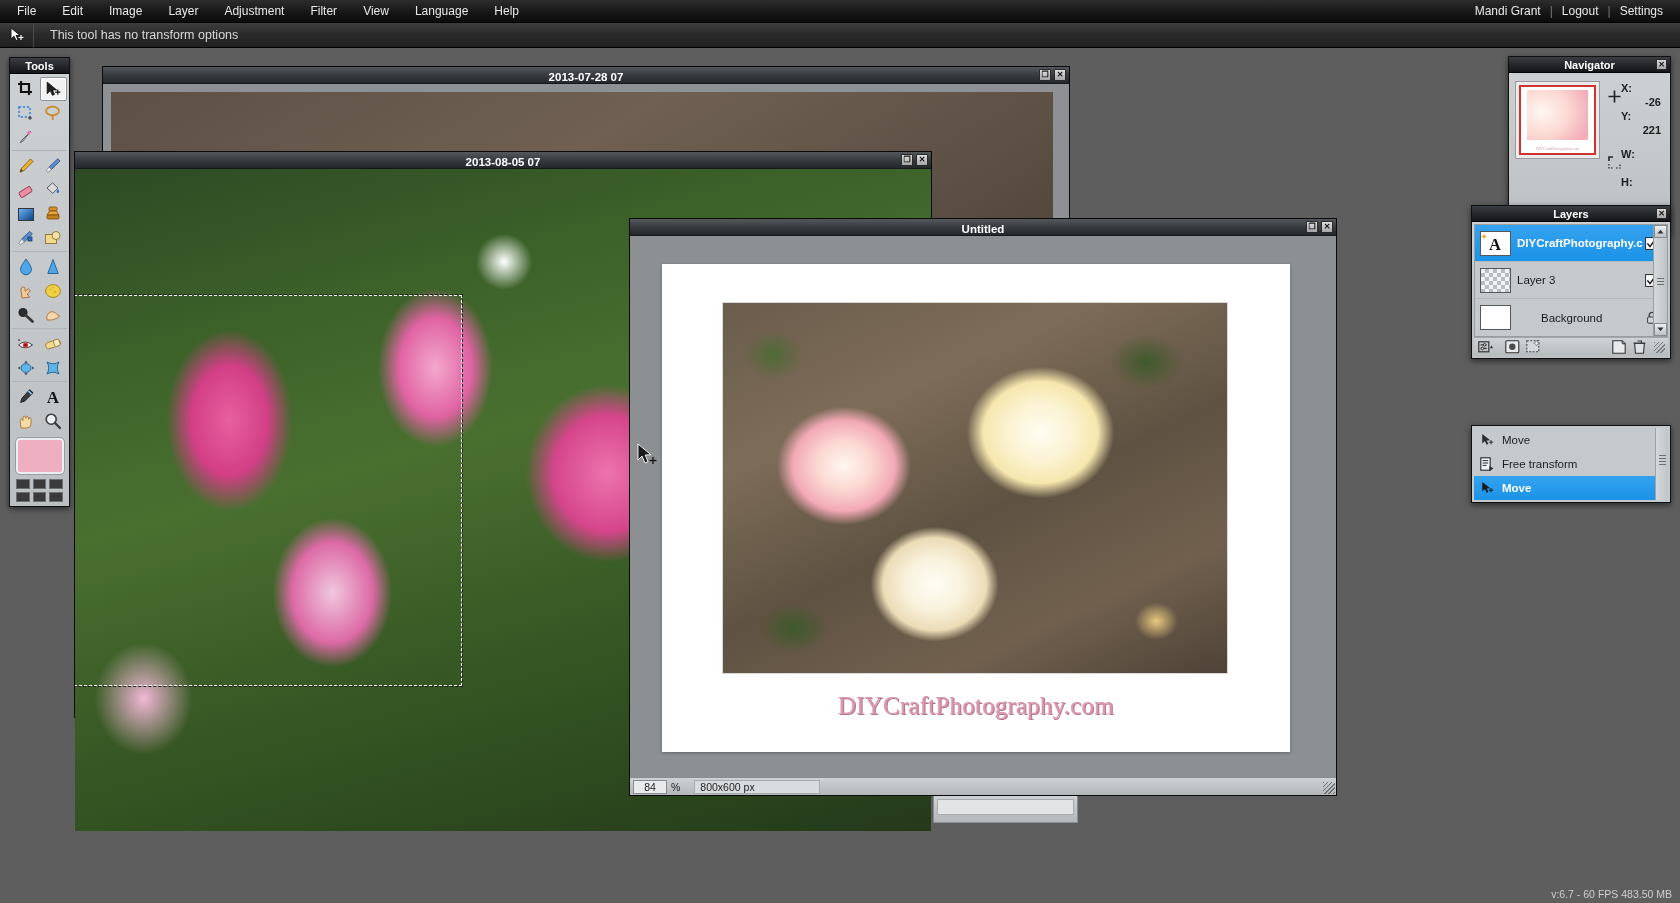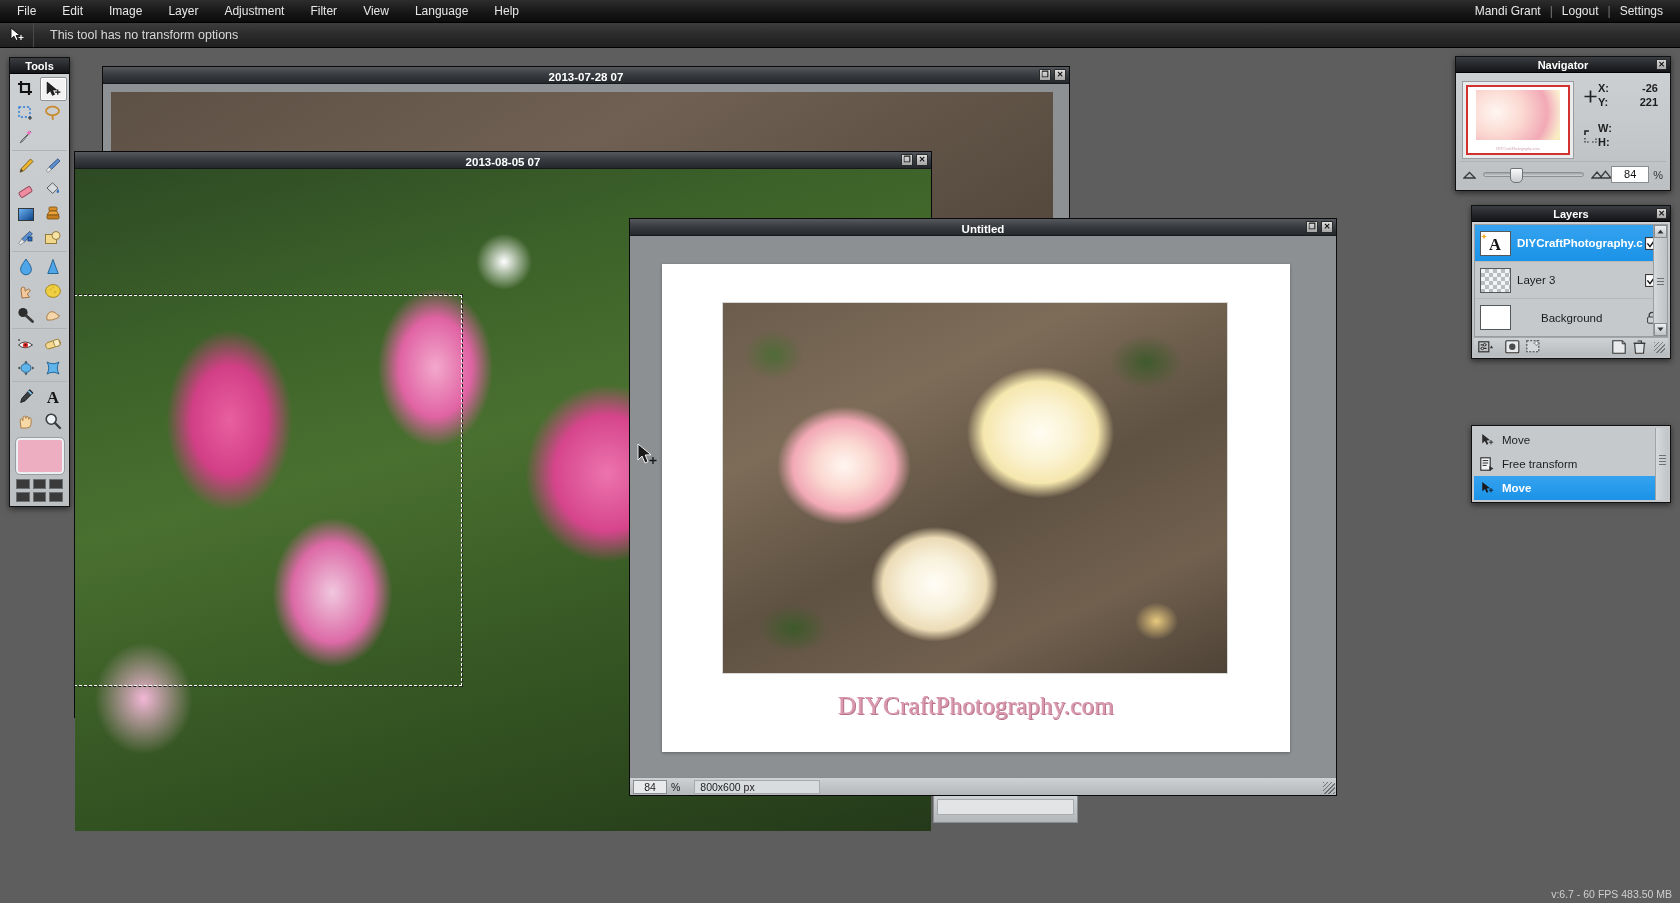--- a/index.html
+++ b/index.html
@@ -82,21 +82,21 @@
   .tool-sep { grid-column: 1 / 3; height: 3px; border-top: 1px solid #b0b3b6; margin: 1px 0; }
   .swatch-wrap { margin-top: 5px; display:flex; justify-content:center; }
   .swatch {
     width: 48px; height: 36px; border: 2px solid #eceff1; border-radius: 4px;
     outline: 1px solid #9a9da0;
   }
   .mini-swatches { display: grid; grid-template-columns: repeat(3, 1fr); gap: 3px; margin-top: 5px; padding: 0 4px; }
   .mini-sw { height: 10px; background: #3a3a3a; border: 1px solid #6c6f72; }
 
   
-  #navigator { right: 9px; top: 56px; width: 216px; }
+  #navigator { right: 9px; top: 56px; width: 163px; }
   .nav-row { display: flex; padding: 4px 2px 2px 2px; }
   .nav-thumb-box {
     width: 112px; height: 78px; background: #e9ebed;
     border: 1px solid #9a9da0; padding: 3px;
   }
   .nav-thumb-inner { width: 100%; height: 100%; border: 2px solid #d2322d; position: relative; overflow:hidden; background:#fff; }
   .nav-coords { flex: 1; padding-left: 8px; font-size: 11px; color: #1d1d1d; }
   .coord-line { display: flex; align-items: flex-start; }
   .coord-icon { width: 16px; height: 30px; display:flex; align-items:center; justify-content:center; }
   .coord-labels { line-height: 14px; }

